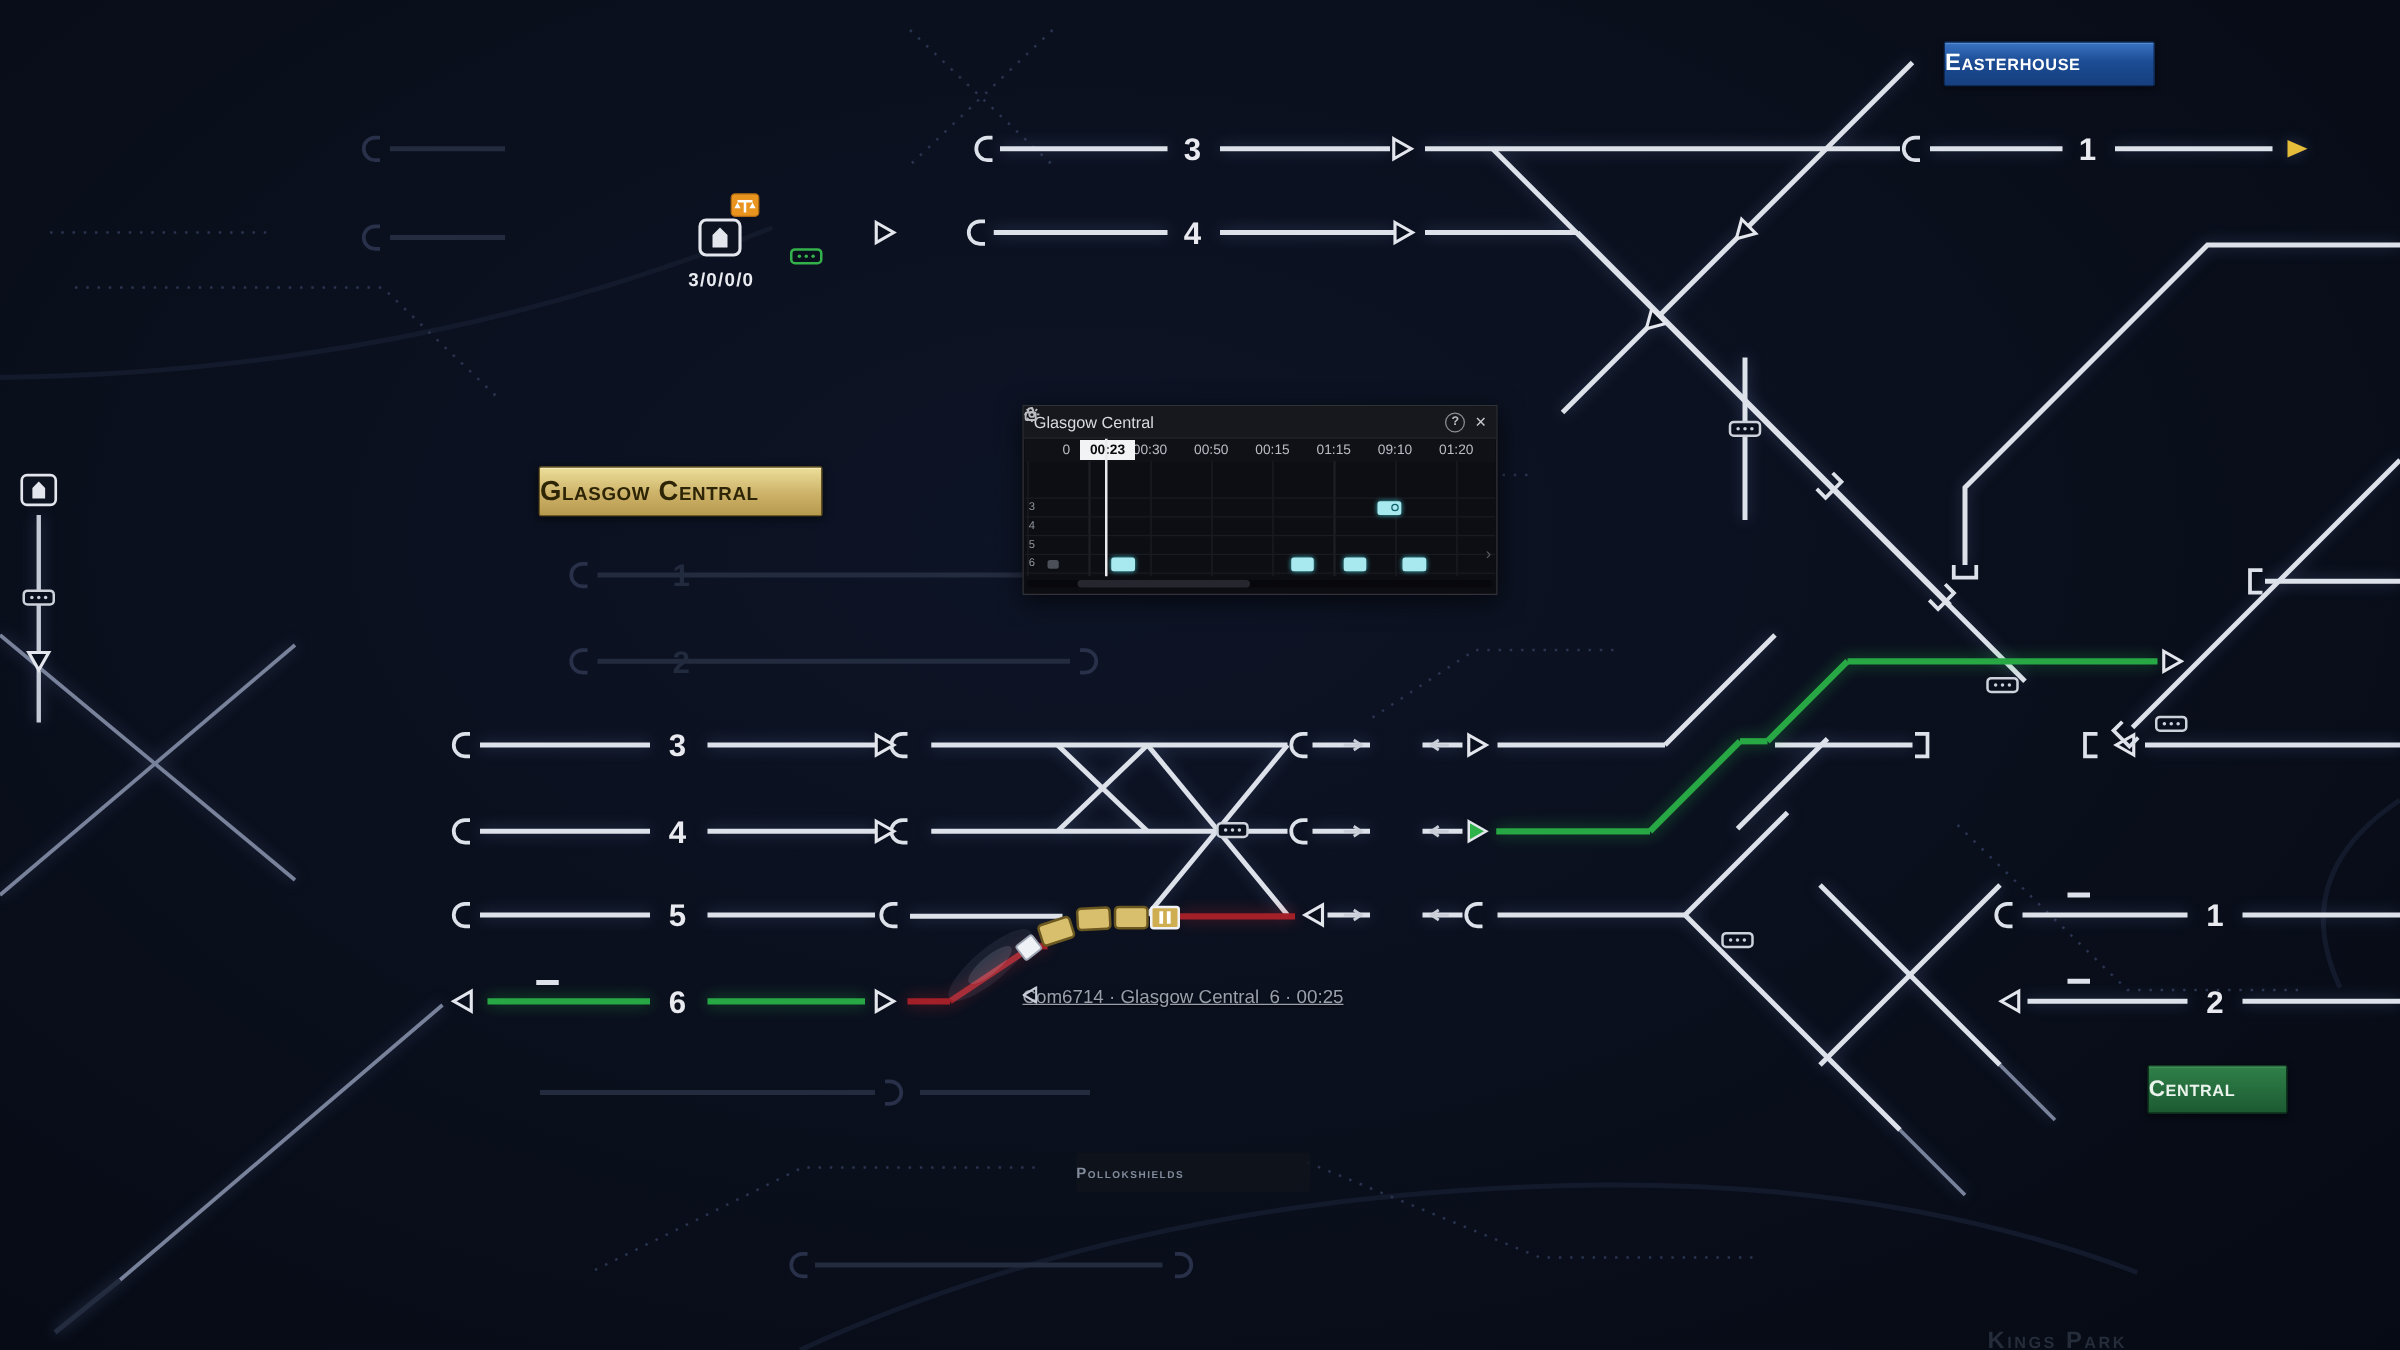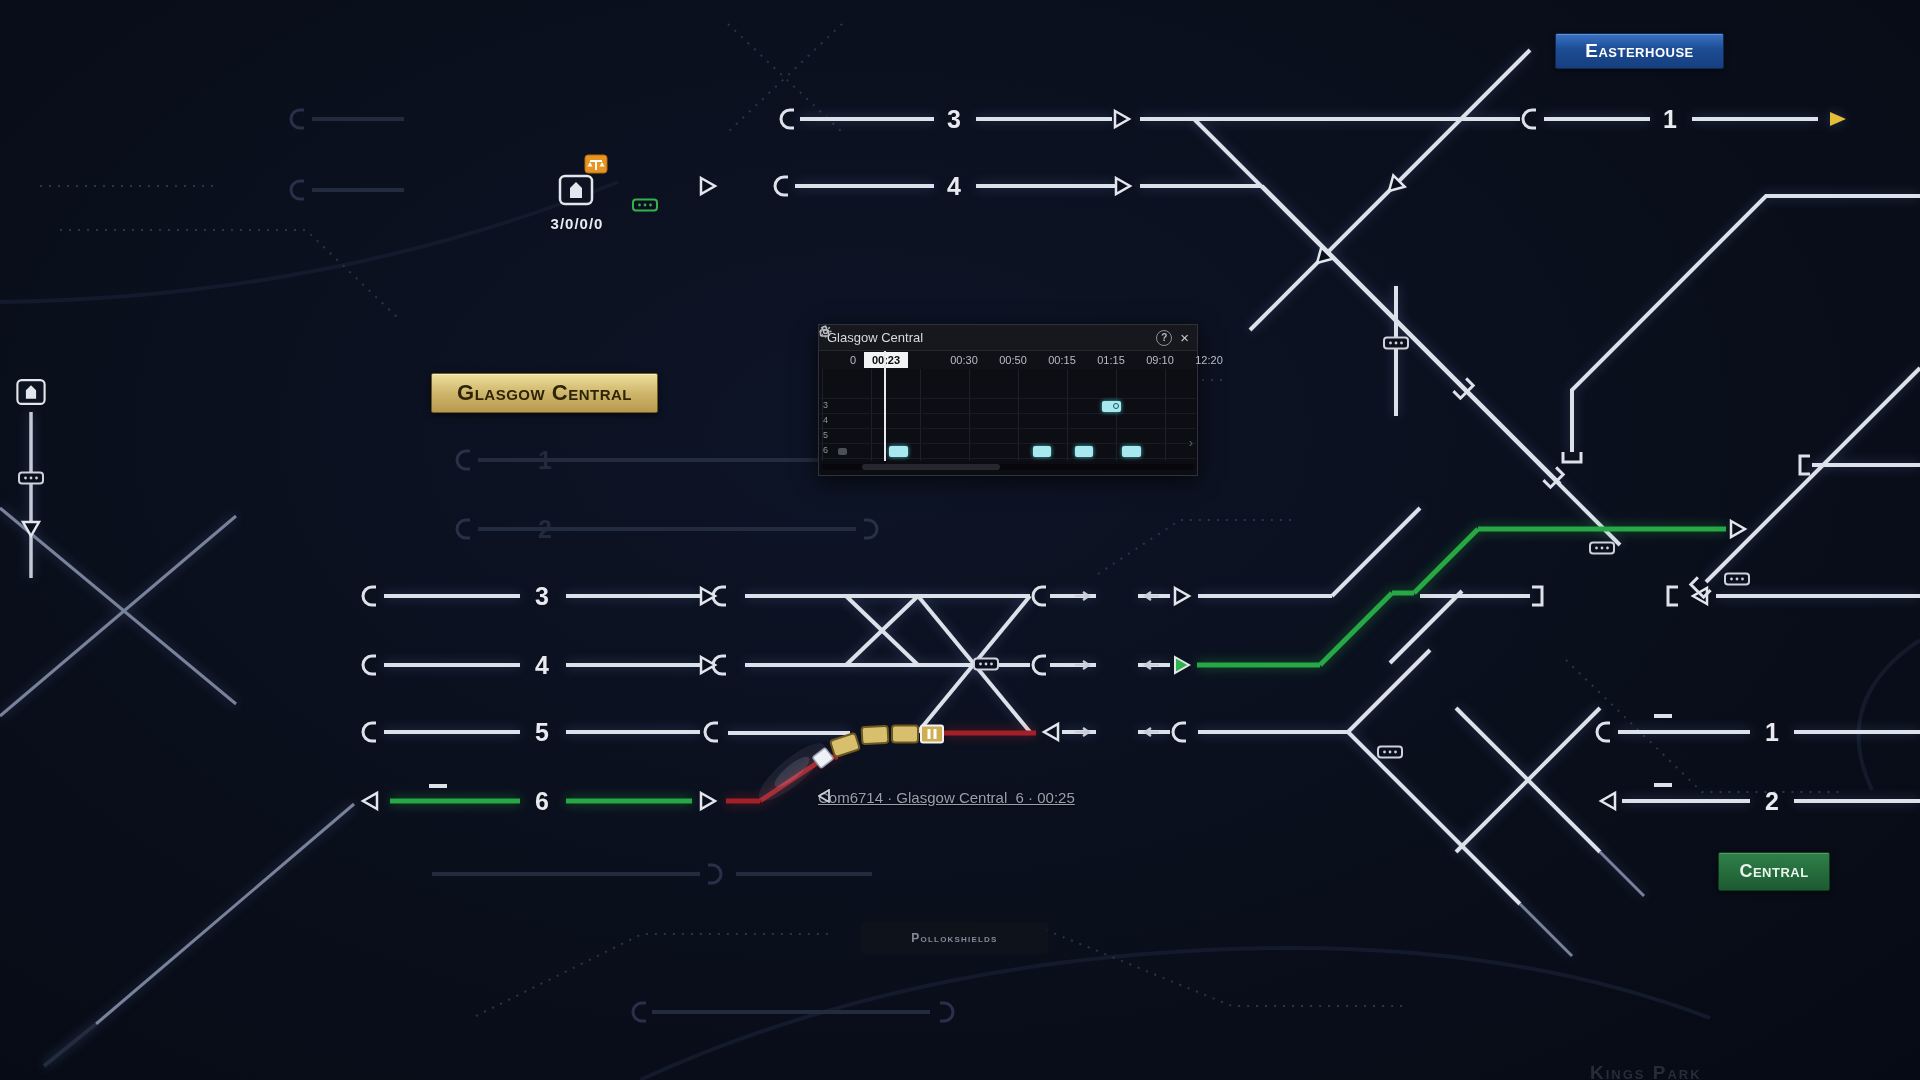--- a/index.html
+++ b/index.html
@@ -25,21 +25,21 @@
   .ar{stroke:#c9ced8;stroke-width:2.2;fill:none}
   .dsh{fill:#dde1e9}
   .num{fill:#e8eaef;font:600 25px "Liberation Sans",sans-serif;text-anchor:middle}
   .numdim{fill:#222a3e;font:600 25px "Liberation Sans",sans-serif;text-anchor:middle}
   .cnt{fill:#e9ebf0;font:bold 15px "Liberation Sans",sans-serif;text-anchor:middle;letter-spacing:1px}
   .gl{filter:drop-shadow(0 0 6px rgba(150,180,255,.28))}
   .glr{filter:drop-shadow(0 0 6px rgba(210,40,45,.45))}
   .glg{filter:drop-shadow(0 0 6px rgba(40,200,80,.45))}
 
   
-  .badge{position:absolute;display:flex;align-items:center;justify-content:center;
+  .badge{position:absolute;display:flex;align-items:center;justify-content:flex-start;
     font-weight:bold;font-variant:small-caps;letter-spacing:.5px;border-radius:2px;}
   .badge-easterhouse{left:1555px;top:33px;width:167px;height:34px;font-size:19px;color:#fff;
     background:linear-gradient(#3a74c4,#1c4c94 45%,#163f7e);border:1px solid #0c2a55;
     box-shadow:inset 0 1px 0 #5e92d4,0 2px 5px rgba(0,0,0,.5);}
   .badge-glasgow{left:431px;top:373px;width:225px;height:38px;font-size:22px;color:#2e2506;
     background:linear-gradient(#ecdf9a,#cdb269 55%,#b69a4e);border:1px solid #6e5a22;
     box-shadow:inset 0 1px 0 #f8f0c0,0 2px 7px rgba(0,0,0,.55);}
   .badge-newton{left:1718px;top:852px;width:110px;height:37px;font-size:18px;color:#eaf3ec;
     background:linear-gradient(#2f8049,#1c5a31);border:1px solid #0f3a1e;
     box-shadow:inset 0 1px 0 #4f9c66,0 2px 5px rgba(0,0,0,.5);}
@@ -58,21 +58,21 @@
   .tt-titlebar{position:absolute;left:0;right:0;top:0;height:26px;background:#17181d;
     border-bottom:1px solid #26272d;display:flex;align-items:center;padding:0 8px;box-sizing:border-box;}
   .tt-title{color:#d8dade;font-size:13px;flex:1;}
   .tt-icons{display:flex;align-items:center;gap:8px;color:#b9bcc2;}
   .tt-help{width:14px;height:14px;border:1px solid #8b8e94;border-radius:50%;font-size:10px;
     font-weight:bold;display:flex;align-items:center;justify-content:center;cursor:pointer;}
   .tt-close{font-size:15px;color:#c6c9ce;cursor:pointer;line-height:1;}
   .ic{stroke:#b9bcc2;fill:none;stroke-width:1.5;cursor:pointer;}
   .tt-ruler{position:absolute;left:1px;right:1px;top:26px;height:18px;background:#101117;
     border-bottom:1px solid #1e2026;}
-  .tt-tick{position:absolute;top:3px;transform:translateX(-50%);font-size:11px;color:#b9bdc4;margin-left:44px;}
+  .tt-tick{position:absolute;top:3px;transform:translateX(-50%);font-size:11px;color:#b9bdc4;}
   .tt-partial{position:absolute;left:30px;top:3px;font-size:11px;color:#b9bdc4;}
   .tt-nowbox{position:absolute;left:44px;top:1px;width:44px;height:16px;background:#f2f3f5;
     color:#0a0a0a;font-size:11px;font-weight:bold;display:flex;align-items:center;justify-content:center;}
   .tt-grid{position:absolute;left:1px;right:1px;top:44px;height:92px;background:#0d0e13;
     background-image:repeating-linear-gradient(90deg,#1d2027 0 1px,transparent 1px 49px);
     background-position:2px 0;}
   .tt-row{height:15px;border-bottom:1px solid #191b22;box-sizing:border-box;position:relative;}
   .tt-row.tall{height:30px;}
   .tt-rowlabel{position:absolute;left:3px;top:1px;font-size:9px;color:#8f949c;}
   .tt-block{position:absolute;height:11px;background:#a8e9ef;border-radius:2px;
@@ -376,21 +376,21 @@
       <span class="tt-close">×</span>
     </span>
   </div>
   <div class="tt-ruler">
     <span class="tt-partial">0</span>
     <span class="tt-tick" style="left:100px">00:30</span>
     <span class="tt-tick" style="left:149px">00:50</span>
     <span class="tt-tick" style="left:198px">00:15</span>
     <span class="tt-tick" style="left:247px">01:15</span>
     <span class="tt-tick" style="left:296px">09:10</span>
-    <span class="tt-tick" style="left:345px">12:20</span>
+    <span class="tt-tick" style="left:345px">01:20</span>
     <div class="tt-nowbox">00:23</div>
   </div>
   <div class="tt-grid">
     <div class="tt-row tall"></div>
     <div class="tt-row">
           <span class="tt-rowlabel">3</span>
         </div>
     <div class="tt-row">
           <span class="tt-rowlabel">4</span>
         </div>

